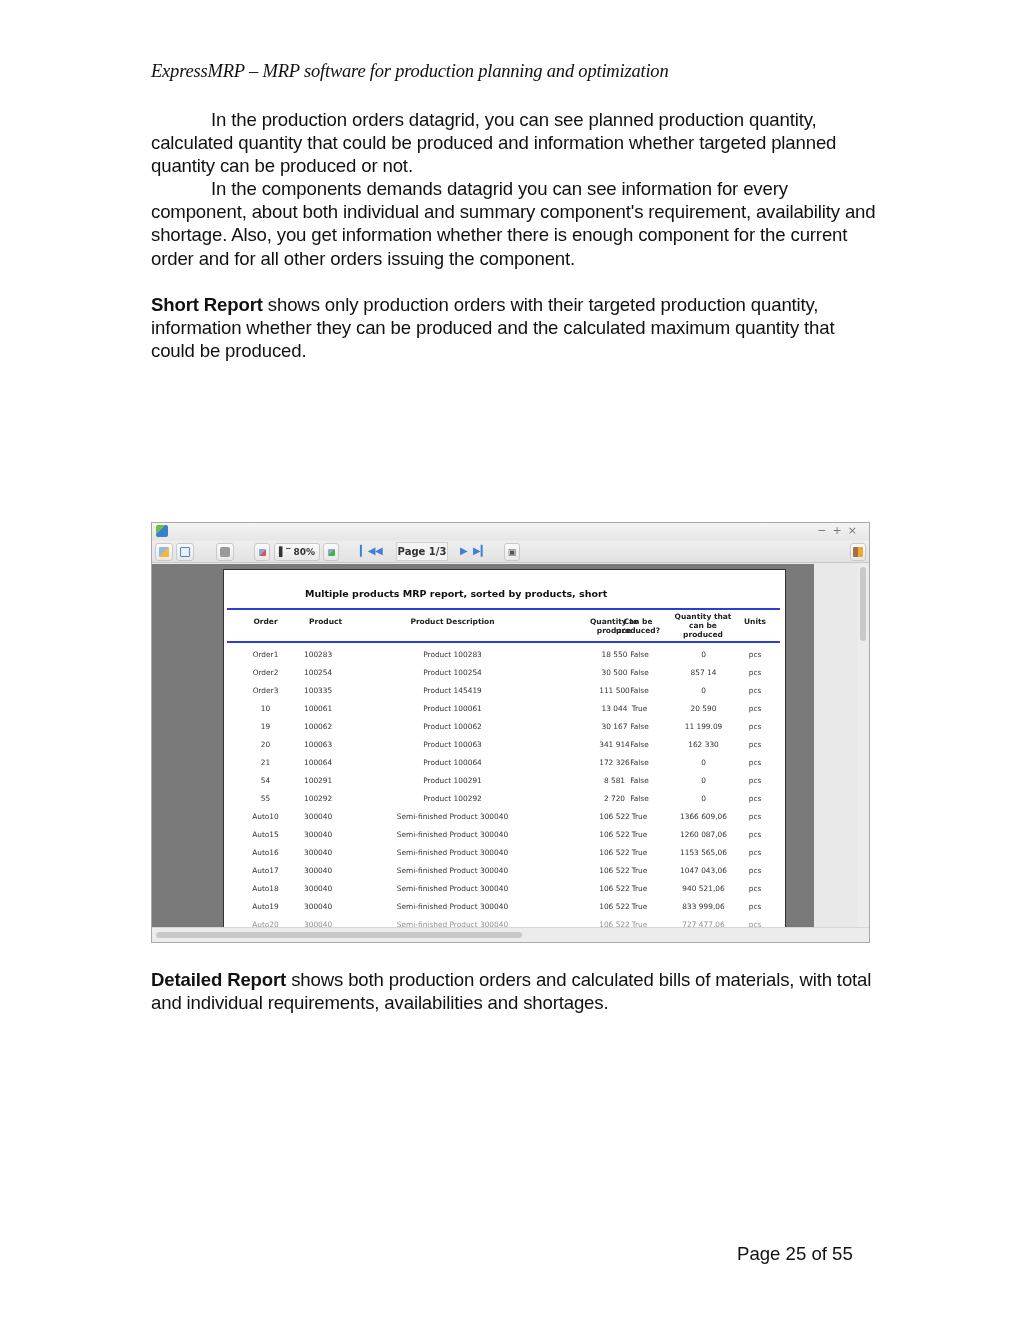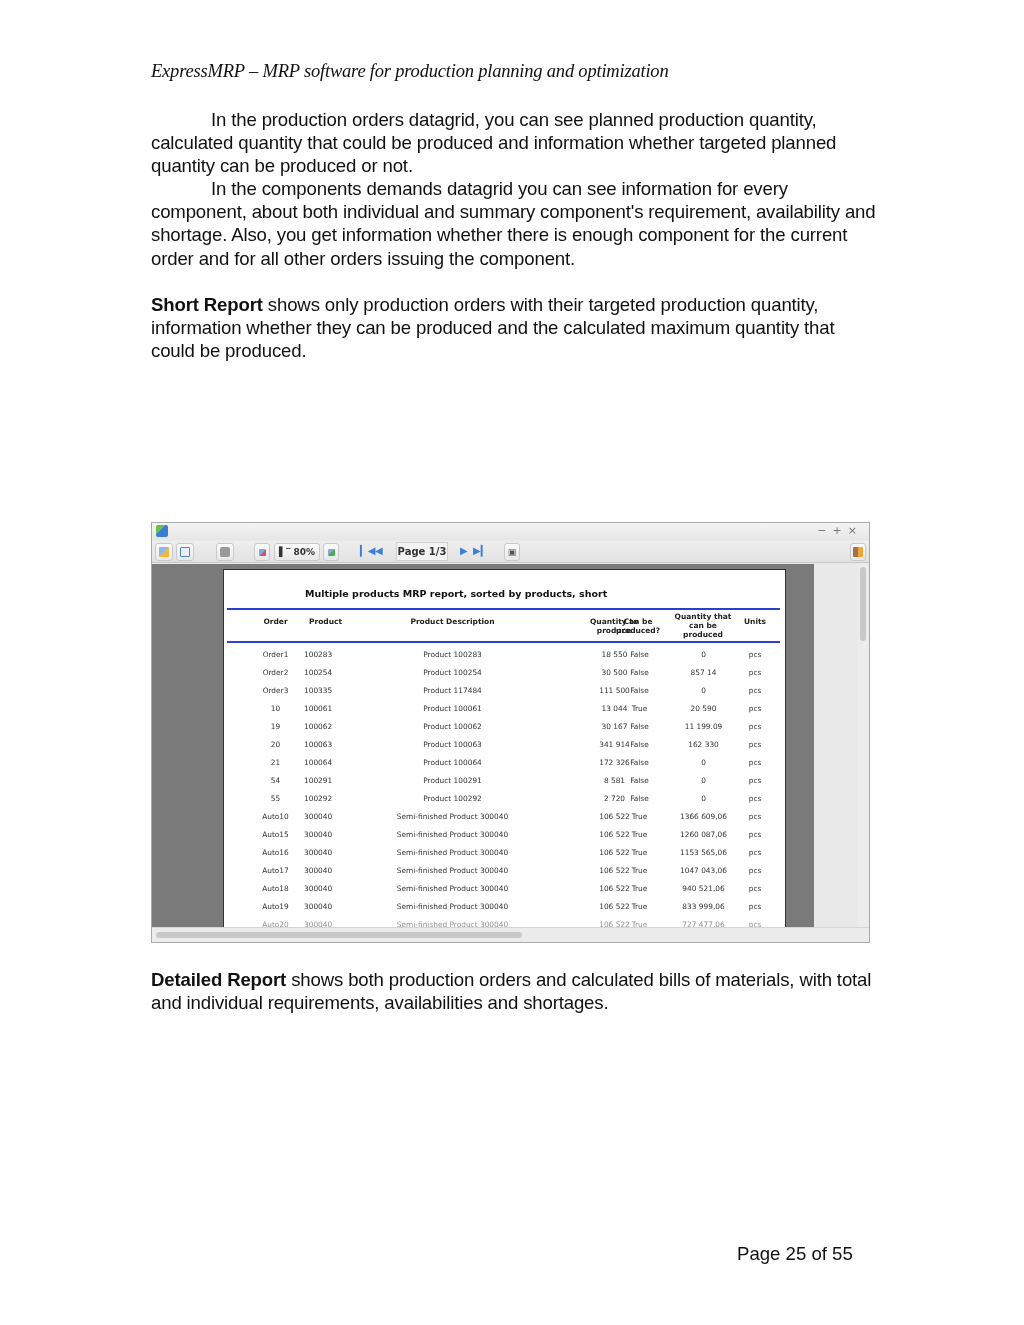--- a/index.html
+++ b/index.html
@@ -33,21 +33,21 @@
   .hscroll { position: absolute; left: 0; top: 404px; width: 718px; height: 16px; background: #ececec; border-top: 1px solid #d6d6d6; }
   .hthumb { position: absolute; left: 4px; top: 4px; width: 366px; height: 6px; background: #c9c9c9; border-radius: 3px; }
 
   .paper { position: absolute; left: 71px; top: 5px; width: 563px; height: 400px; background: #fff; border: 1px solid #333; font-family: "DejaVu Sans", sans-serif; color: #222; }
   .rpt-title { position: absolute; left: 81px; top: 18px; font-size: 9.5px; font-weight: bold; color: #111; }
   .rule { position: absolute; left: 3px; width: 553px; height: 2px; background: #2b3fd4; }
   .hdr { position: absolute; top: 42px; left: 0; width: 100%; height: 28px; font-size: 7.5px; font-weight: bold; color: #222; }
   .hdr span { position: absolute; text-align: center; line-height: 9px; }
   .row { position: absolute; left: 0; width: 100%; height: 12px; font-size: 7.4px; color: #333; }
   .row span { position: absolute; text-align: center; white-space: nowrap; }
-  .c0 { left: 24px; width: 55px; }
+  .c0 { left: 14px; width: 55px; }
   .c1 { left: 80px; width: 50px; text-align: left !important; }
   .c2 { left: 160px; width: 137px; }
   .c3 { left: 315px; width: 65px; margin-left: 43px; }
   .c4 { left: 388px; width: 55px; }
   .c5 { left: 447px; width: 65px; }
   .c6 { left: 516px; width: 30px; }
   .row.cut { opacity: 0.55; }
 
   .footer { position: absolute; left: 737px; top: 1243px; font-size: 18.6px; color: #111; }
 </style>
@@ -133,21 +133,21 @@
             <span class="c1">100254</span>
             <span class="c2">Product 100254</span>
             <span class="c3">30 500</span>
             <span class="c4">False</span>
             <span class="c5">857 14</span>
             <span class="c6">pcs</span>
           </div>
           <div class="row" style="top: 116px;">
             <span class="c0">Order3</span>
             <span class="c1">100335</span>
-            <span class="c2">Product 117484</span>
+            <span class="c2">Product 145419</span>
             <span class="c3">111 500</span>
             <span class="c4">False</span>
             <span class="c5">0</span>
             <span class="c6">pcs</span>
           </div>
           <div class="row" style="top: 134px;">
             <span class="c0">10</span>
             <span class="c1">100061</span>
             <span class="c2">Product 100061</span>
             <span class="c3">13 044</span>

